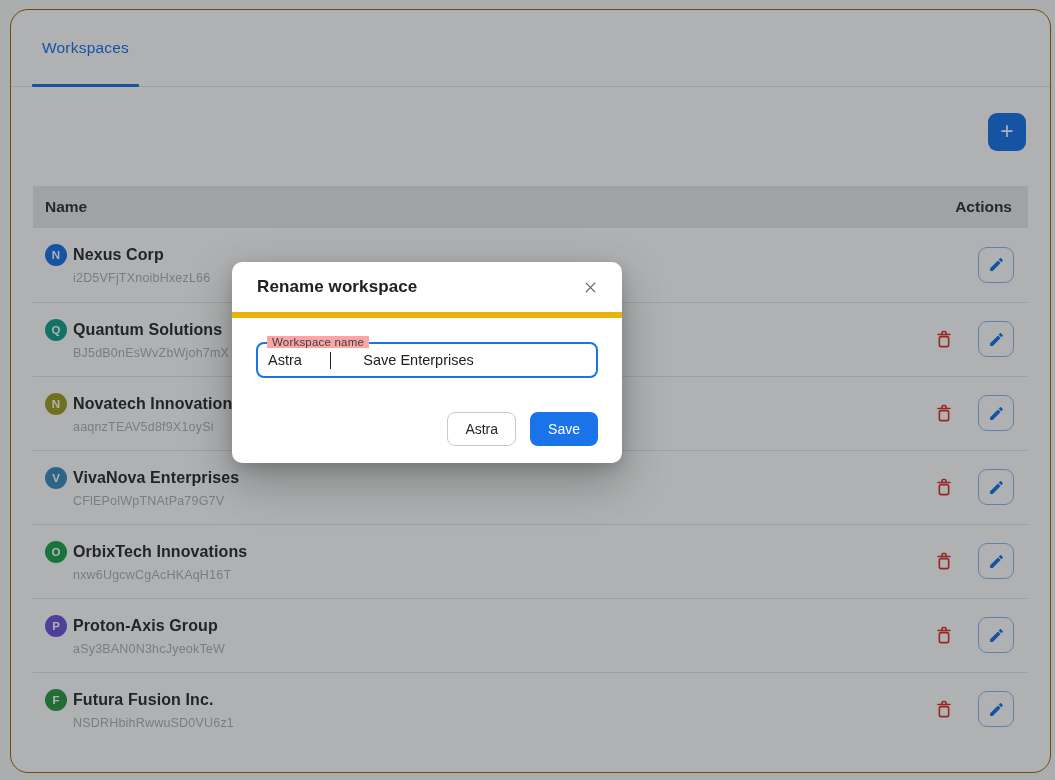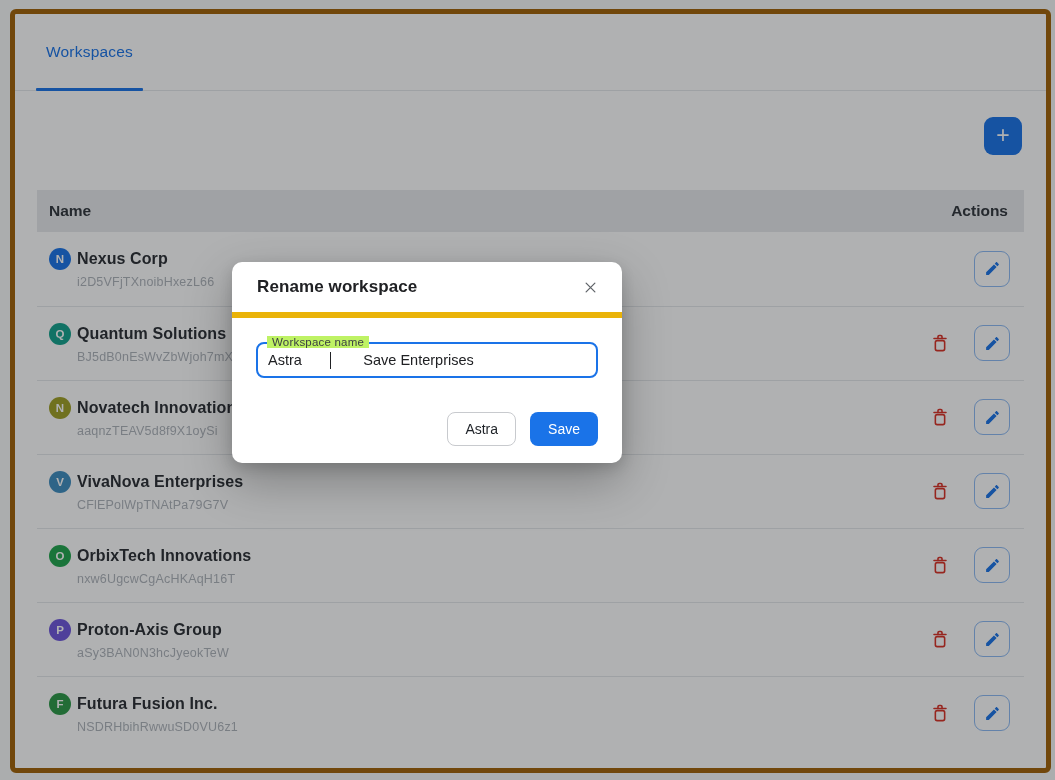--- a/index.html
+++ b/index.html
@@ -9,21 +9,21 @@
     background:#e9eaec;
     -webkit-font-smoothing:antialiased;
   }
   .viewport {
     position:relative; width:1055px; height:780px;
     overflow:hidden; background:#f8f9fa;
   }
   
   .card {
     position:absolute; left:10px; top:9px; width:1041px; height:764px;
-    background:#ffffff; border:5px solid #a16207; border-radius:6px;
+    background:#ffffff; border:1px solid #a16207; border-radius:18px;
     overflow:hidden;
   }
   .tabbar {
     height:77px; border-bottom:1px solid #e5e7ea;
     display:flex; align-items:stretch; padding-left:21px;
   }
   .tab {
     display:flex; align-items:center; padding:0 10px; position:relative;
     color:#1a73e8; font-size:15.5px; font-weight:500; letter-spacing:.2px;
     cursor:pointer;
@@ -83,21 +83,21 @@
   .close-btn {
     width:24px; height:24px; border:none; background:none; padding:0; cursor:pointer;
     color:#5f6368; display:flex; align-items:center; justify-content:center;
   }
   .dialog-body { padding:24px 24px 0; }
   .tf {
     position:relative; height:36px; border:2px solid #1a73e8; border-radius:8px;
     display:flex; align-items:center; padding:0 10px; background:#fff; cursor:text;
   }
   .tf-label {
-    position:absolute; top:-8px; left:9px; background:#bef264; padding:0 5px;
+    position:absolute; top:-8px; left:9px; background:#fca5a5; padding:0 5px;
     font-size:11.5px; font-weight:500; color:#3c4043; letter-spacing:.2px;
   }
   .tf-value { font-size:14.5px; color:#202124; display:flex; align-items:center;gap:28px; }
   .tf-value span { white-space:pre; }
   .caret { width:1.5px; height:17px; background:#202124; display:inline-block; }
   .dialog-footer { display:flex; justify-content:flex-end; gap:14px; padding:34px 24px 17px; }
   .btn {
     height:34px; border-radius:8px; font-size:14px; font-weight:500;
     font-family:inherit; cursor:pointer; display:inline-flex; align-items:center;
   }

